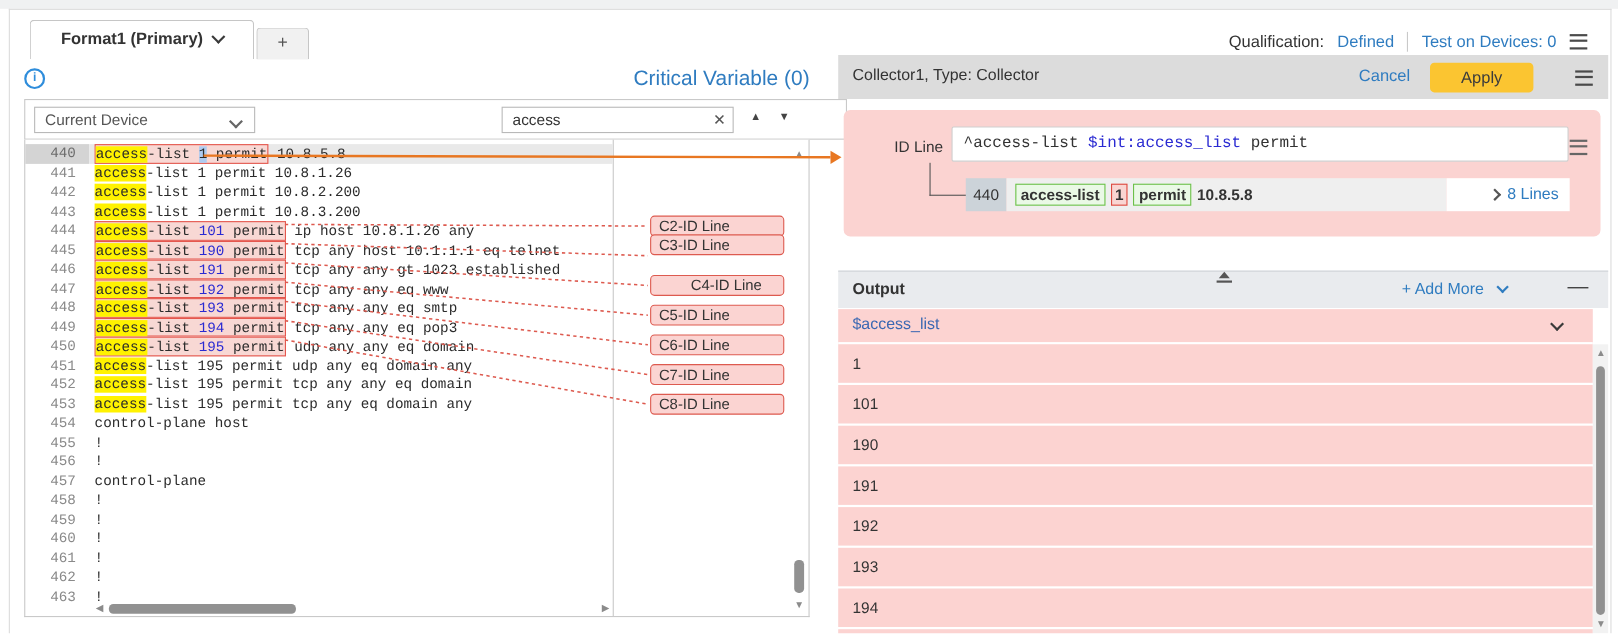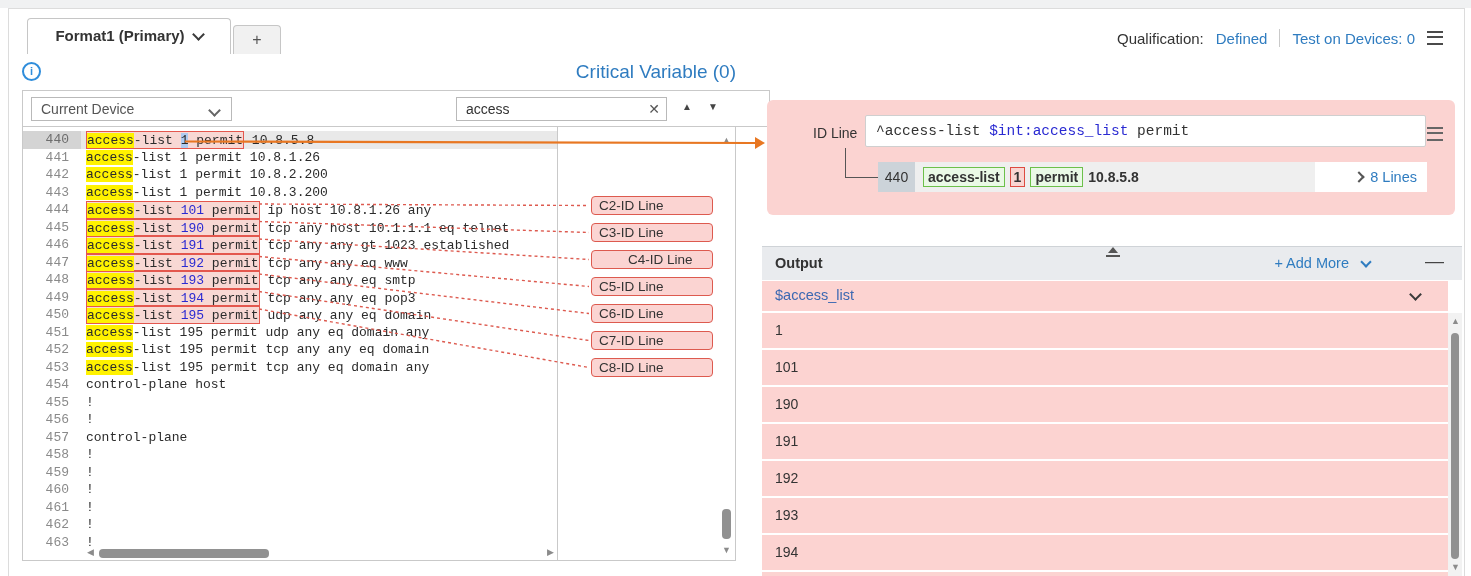--- a/index.html
+++ b/index.html
@@ -176,28 +176,34 @@
     <span class="sb-arrow" style="left:64px;top:421px;">◀</span>
     <div class="sb-thumb" style="left:76px;top:422px;width:170px;height:9px;"></div>
     <span class="sb-arrow" style="left:524px;top:421px;">▶</span>
 
     <span class="sb-arrow" style="left:699px;top:9px;">▲</span>
     <div class="sb-thumb" style="left:699px;top:382px;width:9px;height:30px;"></div>
     <span class="sb-arrow" style="left:699px;top:419px;">▼</span>
   </div>
   <div id="callouts">
       <div class="callout" style="top: 196px;">C2-ID Line</div>
-      <div class="callout" style="top: 223px;">C3-ID Line</div>
+      <div class="callout" style="top: 213px;">C3-ID Line</div>
       <div class="callout" style="top: 250px; padding-left: 36px;">C4-ID Line</div>
       <div class="callout" style="top: 277px;">C5-ID Line</div>
       <div class="callout" style="top: 304px;">C6-ID Line</div>
       <div class="callout" style="top: 331px;">C7-ID Line</div>
       <div class="callout" style="top: 358px;">C8-ID Line</div>
     </div>
 
+  <div class="rp-header">
+    <span class="rp-title">Collector1, Type: Collector</span>
+    <span class="rp-cancel link">Cancel</span>
+    <div class="rp-apply">Apply</div>
+    <div class="hamb rp-hamb"></div>
+  </div>
 
   <div class="pink-card">
     <span class="idline-label">ID Line</span>
     <div class="pattern-input" id="pattern-input"><span>^access-list </span><span class="seg-v">$int:access_list</span><span> permit</span></div>
     <div class="card-hamb">
         <div class="hamb"></div>
       </div>
     <div class="l-connector"></div>
     <div class="chip-row">
       <div class="chip-ln">440</div>

